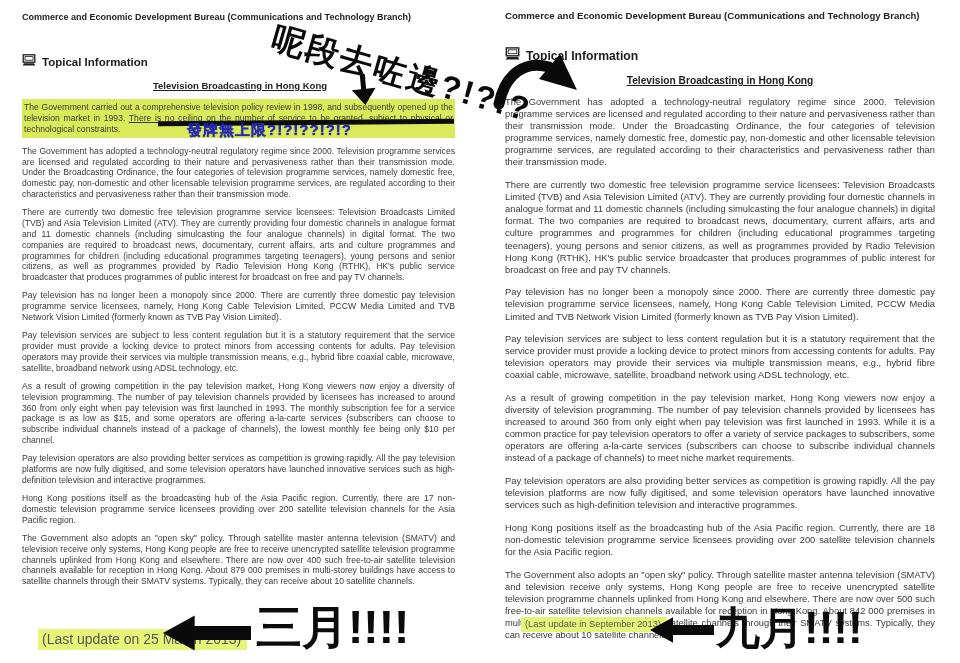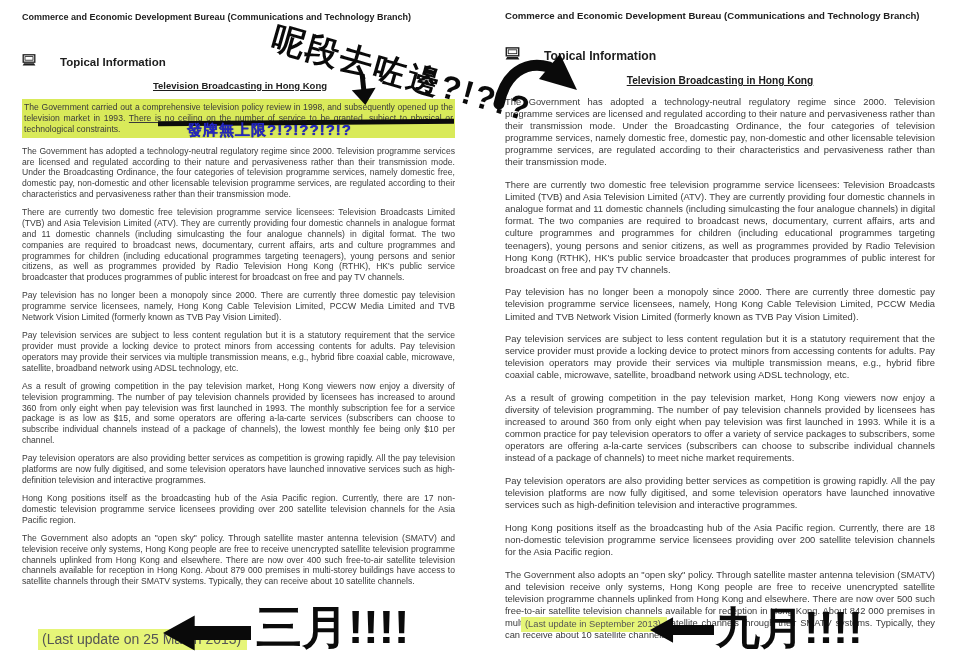--- a/index.html
+++ b/index.html
@@ -16,21 +16,21 @@
     font-family:"Liberation Sans","DejaVu Sans",sans-serif;
   }
   .page{position:absolute;top:0;height:511px;width:480px;background:#fff;}
   .page-left{left:0;}
   .page-right{left:480px;}
 
   .bureau-header{font-weight:bold;color:#222;}
   .page-left .bureau-header{margin:12px 24px 0 22px;font-size:9px;}
   .page-right .bureau-header{margin:10px 24px 0 25px;font-size:9.6px;}
 
-  .topical{display:flex;align-items:center;gap:24px;font-weight:bold;color:#1d1d1d;}
+  .topical{display:flex;align-items:center;gap:6px;font-weight:bold;color:#1d1d1d;}
   .page-left .topical{margin:32px 0 0 22px;font-size:11.5px;}
   .page-right .topical{margin:26px 0 0 25px;font-size:12.2px;}
   .comp-icon{flex:0 0 auto;display:inline-block;}
 
   .doc-title{text-align:center;font-weight:bold;text-decoration:underline;color:#1d1d1d;}
   .page-left .doc-title{margin-top:11px;font-size:9.5px;}
   .page-right .doc-title{margin-top:11px;font-size:10.2px;}
 
   .body-col{text-align:justify;}
   .page-left .body-col{margin:8px 25px 0 22px;font-size:8.6px;line-height:10.8px;}

